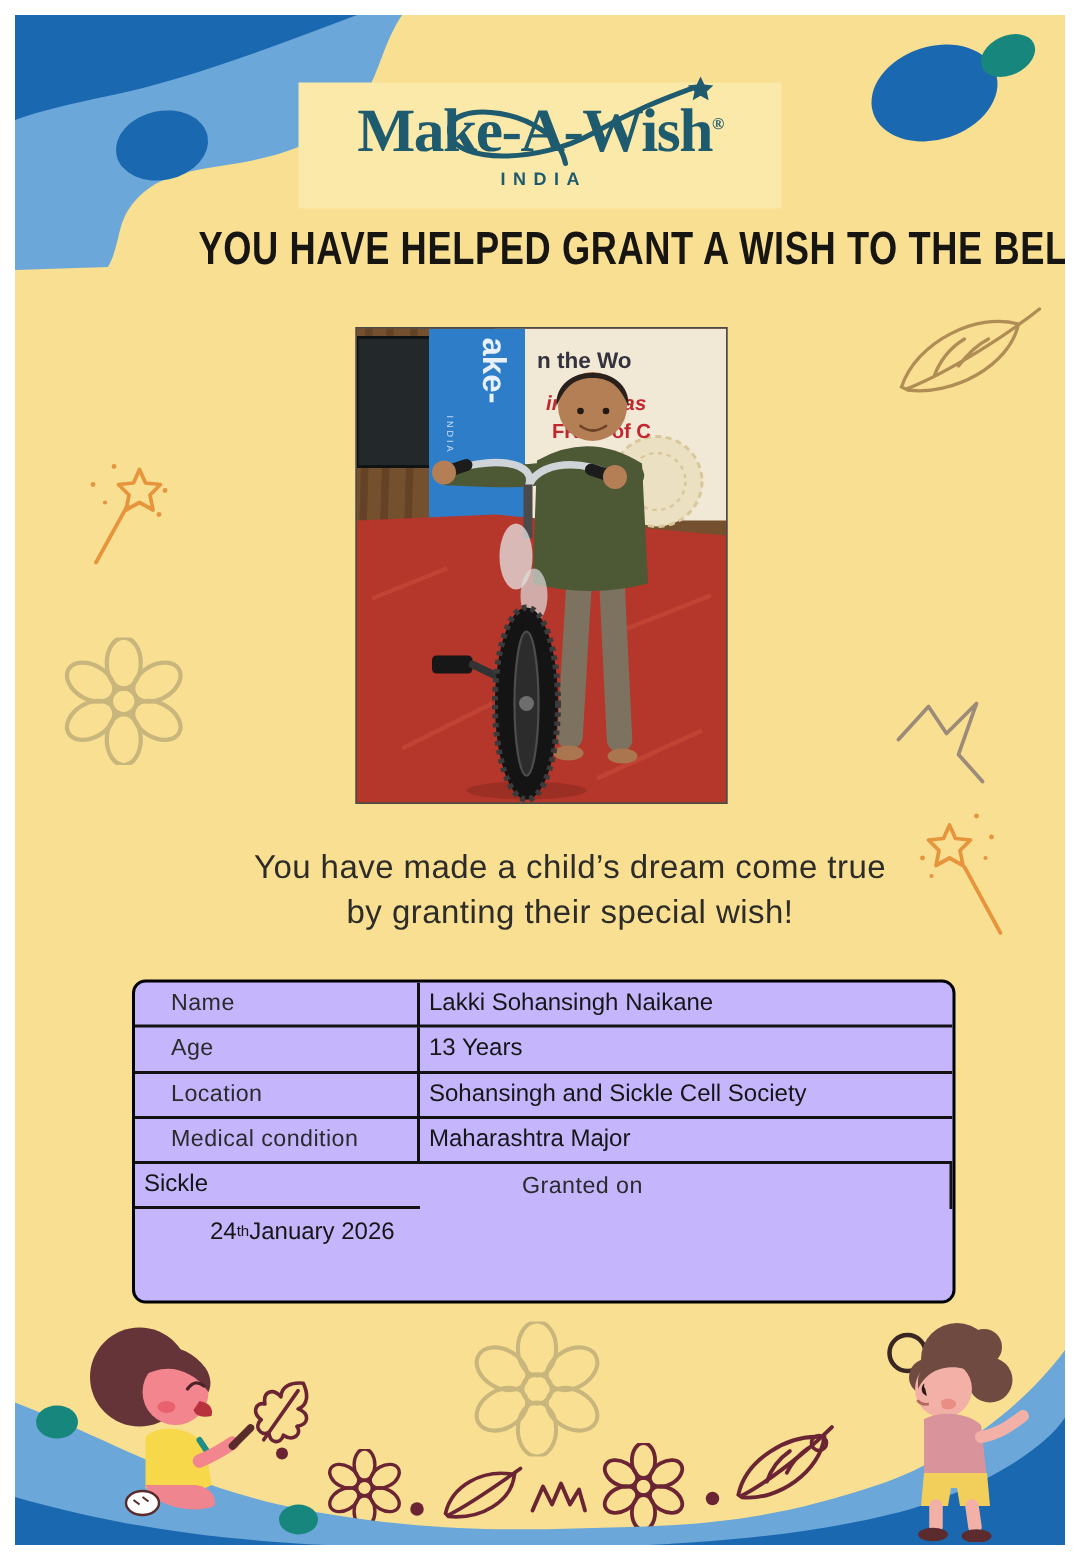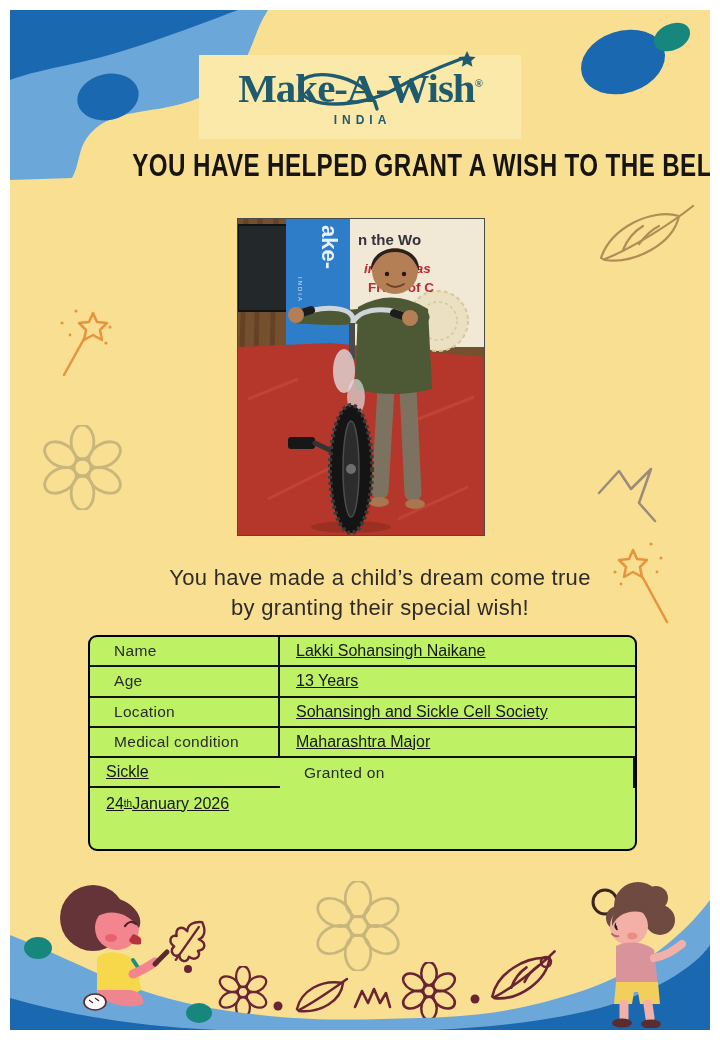--- a/index.html
+++ b/index.html
@@ -20,25 +20,25 @@
   .headline{position:absolute;left:0;right:0;top:138px;text-align:center;}
   .headline span{display:inline-block;white-space:nowrap;transform:scaleX(0.78);transform-origin:center;font-weight:700;font-size:31px;letter-spacing:0.5px;color:#171512;}
 
   
   .photo{position:absolute;left:227px;top:208px;width:246px;height:316px;border:1px solid #4a4a4a;background:#74502f;overflow:hidden;}
 
   
   .message{position:absolute;left:0;right:0;top:553px;text-align:center;font-size:22px;line-height:30px;color:#2e2c28;letter-spacing:0.3px;margin-left:40px;}
 
   
-  .wish-table{position:absolute;left:78px;top:625px;width:545px;height:212px;background:#bef264;border:2px solid #000;border-radius:9px;overflow:hidden;display:grid;grid-template-columns:190px 1fr;grid-template-rows:repeat(7,1fr);text-align:right;}
+  .wish-table{position:absolute;left:78px;top:643px;width:545px;height:212px;background:#c4b5fd;border:2px solid #000;border-radius:9px;overflow:hidden;display:grid;grid-template-columns:190px 1fr;grid-template-rows:repeat(7,1fr);text-align:right;}
   .cell{display:flex;align-items:center;border-bottom:2px solid #121212;font-size:15.5px;color:#222;}
   .cell.lbl{padding-left:24px;border-right:2px solid #121212;letter-spacing:0.3px;color:#2b2b2b;}
-  .cell.val{padding-left:16px;font-size:16px;color:#161616;text-decoration:underline;}
-  .cell.last{border-bottom:none;}
+  .cell.val{padding-left:6px;font-size:16px;color:#161616;}
+  .cell.last{border-bottom:none;margin-left:44px;}
   .cell sup{font-size:10px;line-height:0;}
 </style>
 </head>
 <body>
 
 <div class="page">
   <div class="inner">
 
     <svg class="abs" style="left:0;top:0;" width="700" height="210" viewBox="0 0 700 210">
       <path d="M0,0 L258,0 C238,30 244,62 198,84 C152,106 112,96 86,118 C66,135 72,150 62,168 L0,170 Z" fill="#6ba7d8"></path>

